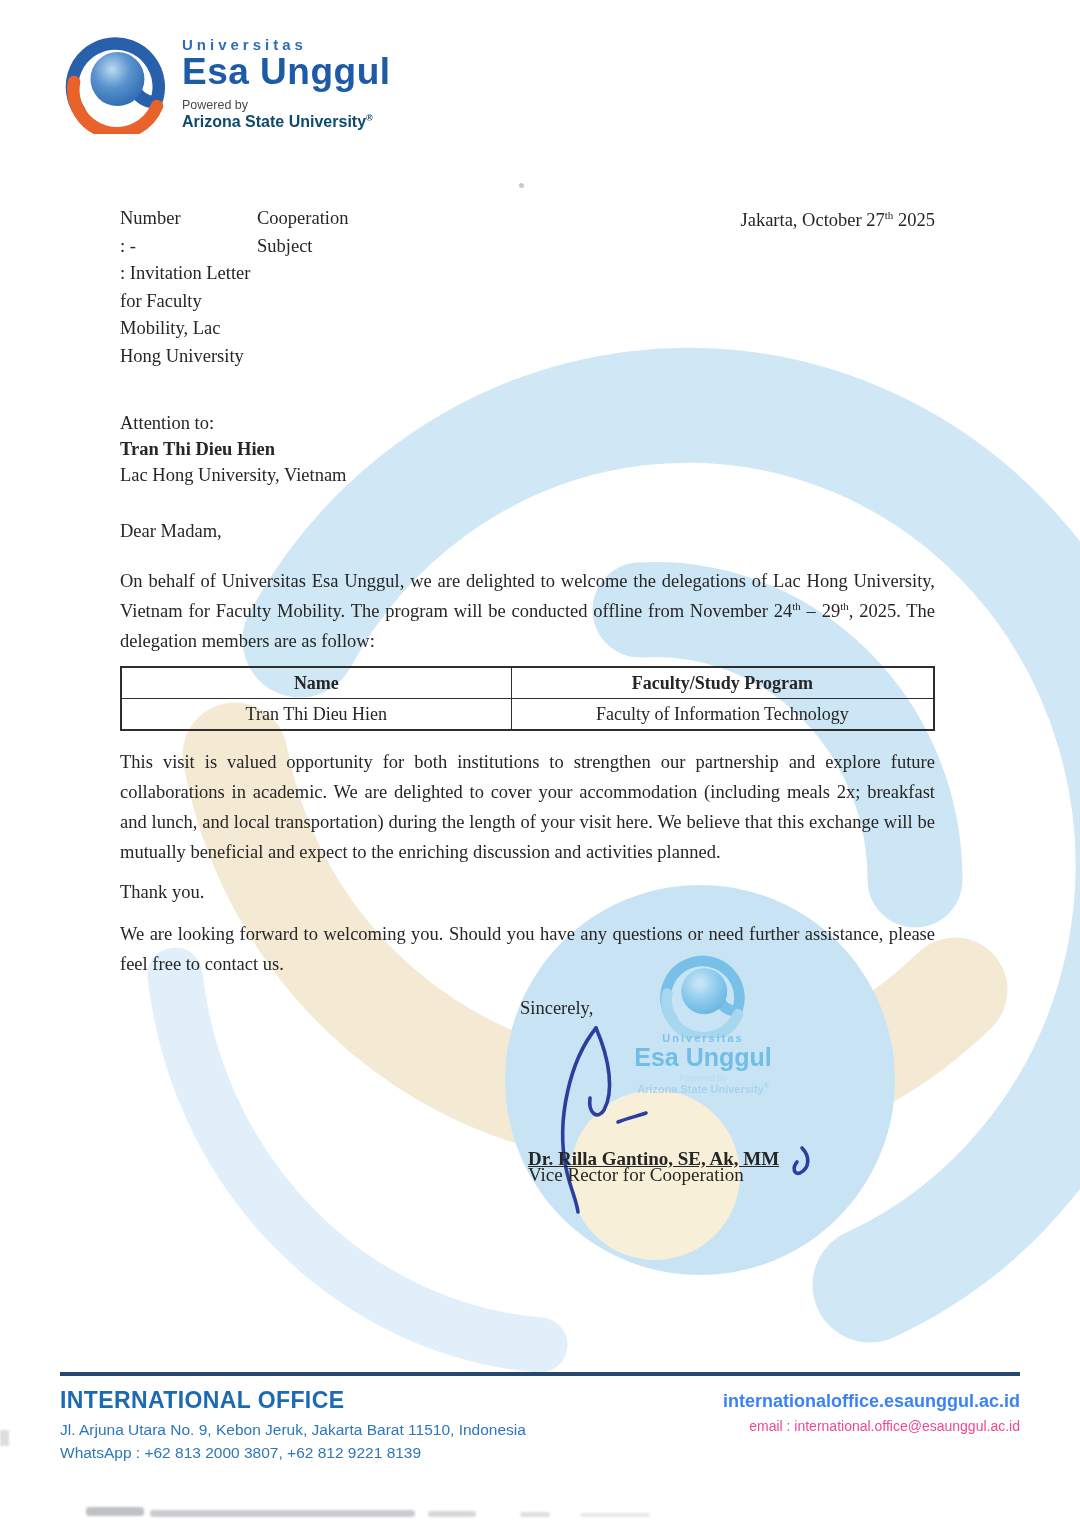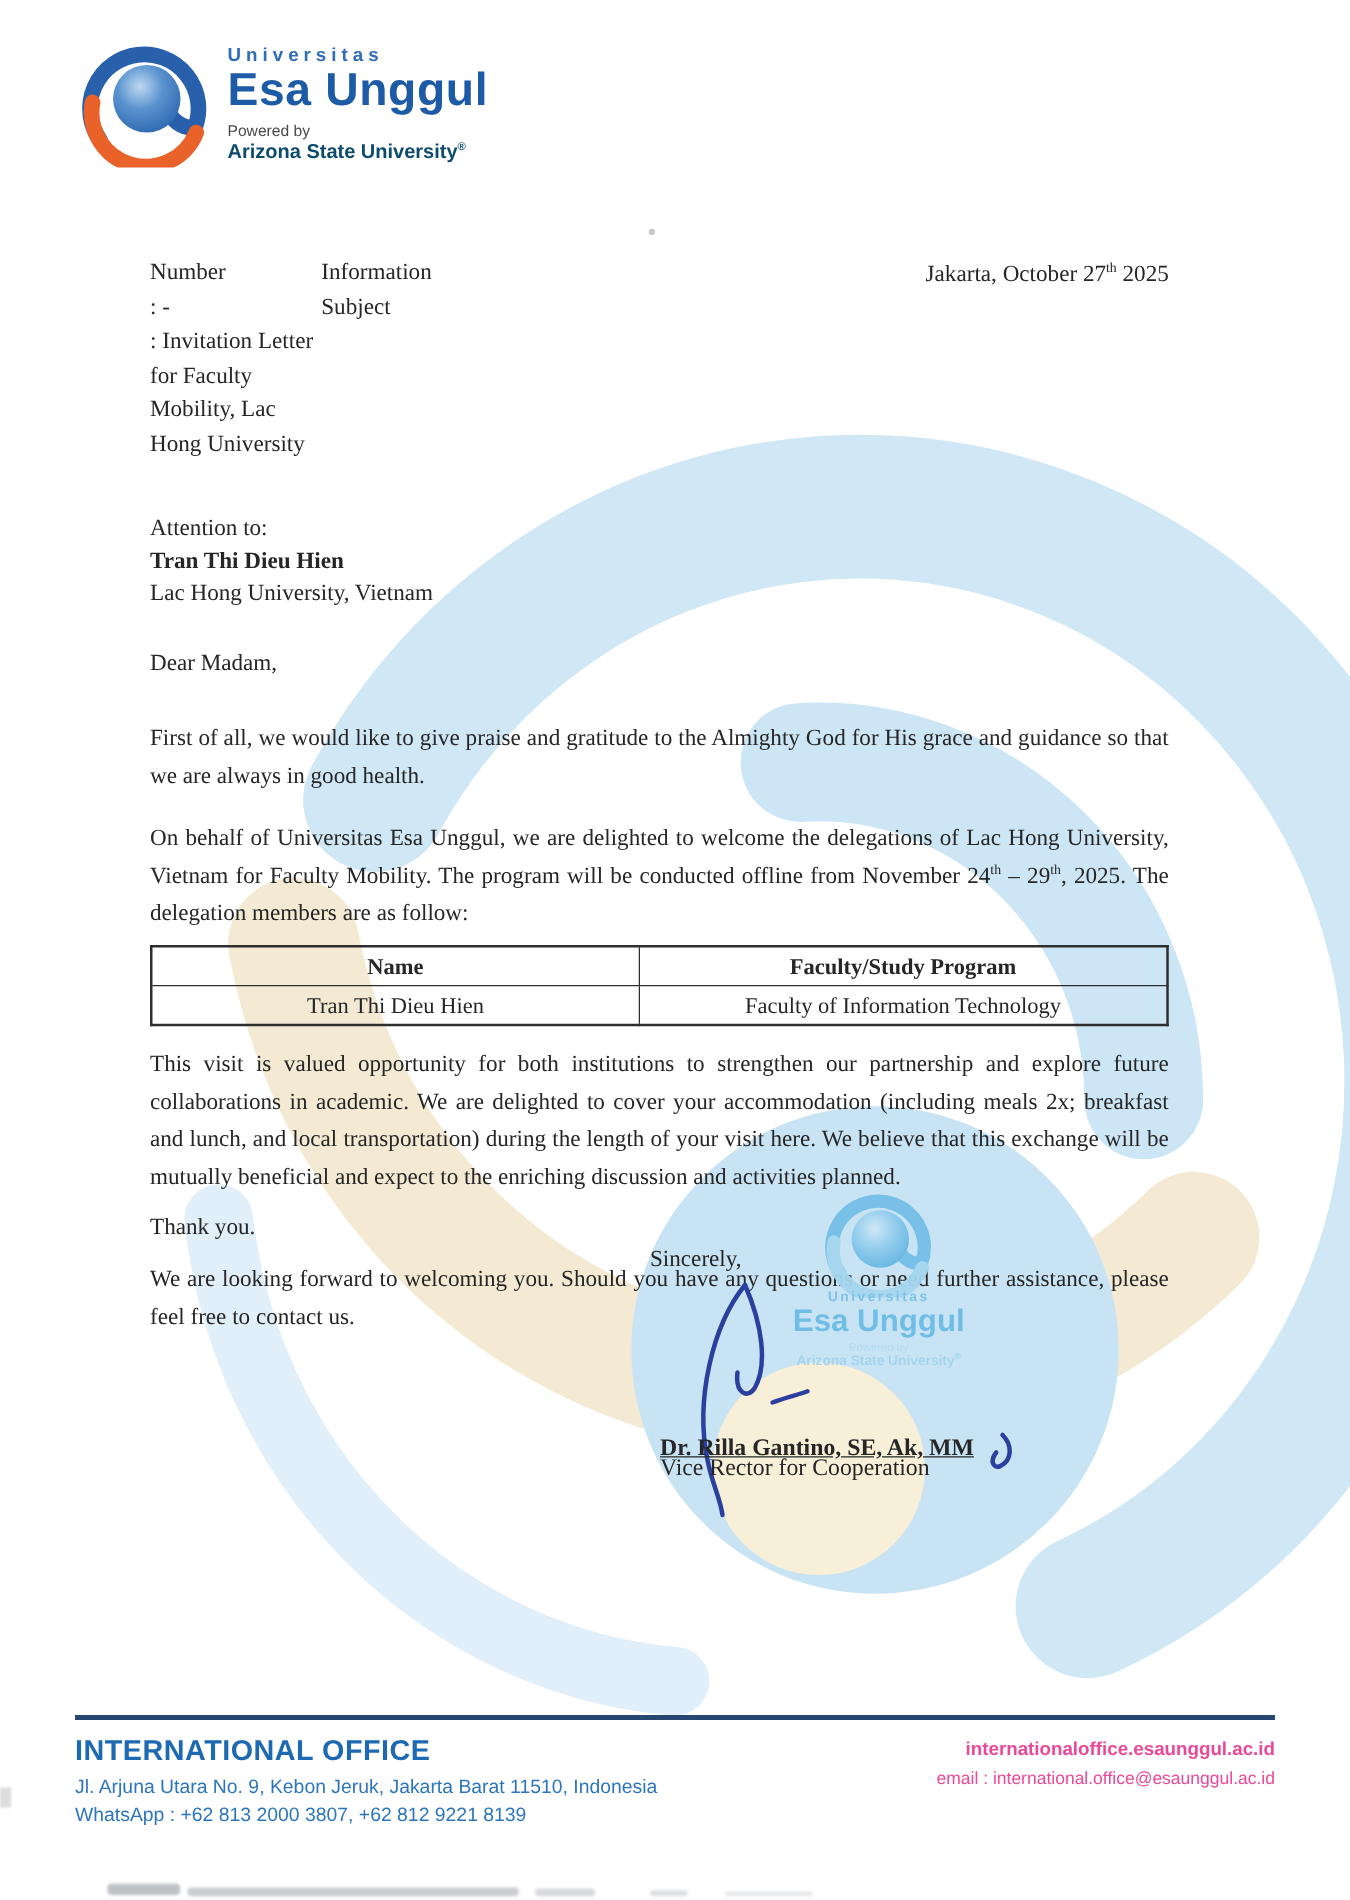--- a/index.html
+++ b/index.html
@@ -64,21 +64,21 @@
   .sig-title { position:absolute; left:408px; top:224px; font-size:19px; white-space:nowrap; }
 
   
   .footer { position:absolute; left:60px; top:1372px; width:960px; z-index:2; font-family:"Liberation Sans", sans-serif; }
   .footer-line { height:4px; background:#26476f; }
   .footer-cols { display:flex; justify-content:space-between; margin-top:11px; }
   .f-office { color:#1d6ab3; font-weight:bold; font-size:23px; letter-spacing:.4px; }
   .f-addr { color:#2d76bd; font-size:15.5px; margin-top:7px; }
   .f-wa { color:#2d76bd; font-size:15.5px; margin-top:5px; }
   .f-right { text-align:right; padding-top:4px; }
-  .f-web { color:#ec4899; font-weight:bold; font-size:15px; }
+  .f-web { color:#3b82f6; font-weight:bold; font-size:18px; }
   .f-email { color:#ec4899; font-size:14px; margin-top:6px; }
 
   
   .speck { position:absolute; left:519px; top:183px; width:5px; height:5px; border-radius:50%;
            background:#9b9b9b; opacity:.55; z-index:3; }
   .edge-smudge { position:absolute; left:0; top:1430px; width:9px; height:16px; background:#c8c8c8;
                  opacity:.6; filter:blur(1px); z-index:3; }
   .remnant { position:absolute; z-index:3; background:#8b9096; filter:blur(1.3px); border-radius:3px; }
   .r1 { left:86px;  top:1507px; width:58px;  height:9px; opacity:.55; }
   .r2 { left:150px; top:1510px; width:265px; height:7px; opacity:.45; }
@@ -125,39 +125,38 @@
       <div class="lh-powered">Powered by</div>
       <div class="lh-asu"><span>Arizona State University</span><sup>®</sup></div>
     </div>
   </header>
 
   <div class="body-col">
 
     <div class="meta">
       <div class="meta-grid">
         <span>Number</span>
-        <span>Information</span>
+        <span>Cooperation</span>
         <span>: -</span>
         <span>Subject</span>
         <span>: Invitation Letter for Faculty Mobility, Lac Hong University</span>
       </div>
       <div class="date">
         <span>Jakarta, October 27</span><sup>th</sup> <span>2025</span>
       </div>
     </div>
 
     <div class="recipient">
       <div>Attention to:</div>
       <div class="attn-name">Tran Thi Dieu Hien</div>
       <div>Lac Hong University, Vietnam</div>
     </div>
 
     <div class="salutation">Dear Madam,</div>
 
-    <p class="para p1">First of all, we would like to give praise and gratitude to the Almighty God for His grace and guidance so that we are always in good health.</p>
 
     <p class="para p2"><span>On behalf of Universitas Esa Unggul, we are delighted to welcome the delegations of Lac Hong University, Vietnam for Faculty Mobility. The program will be conducted offline from November 24</span><sup>th</sup><span> – 29</span><sup>th</sup><span>, 2025. The delegation members are as follow:</span></p>
 
     <table class="delegation">
       <thead>
         <tr>
           <th class="col-name">Name</th>
           <th>Faculty/Study Program</th>
         </tr>
       </thead>

